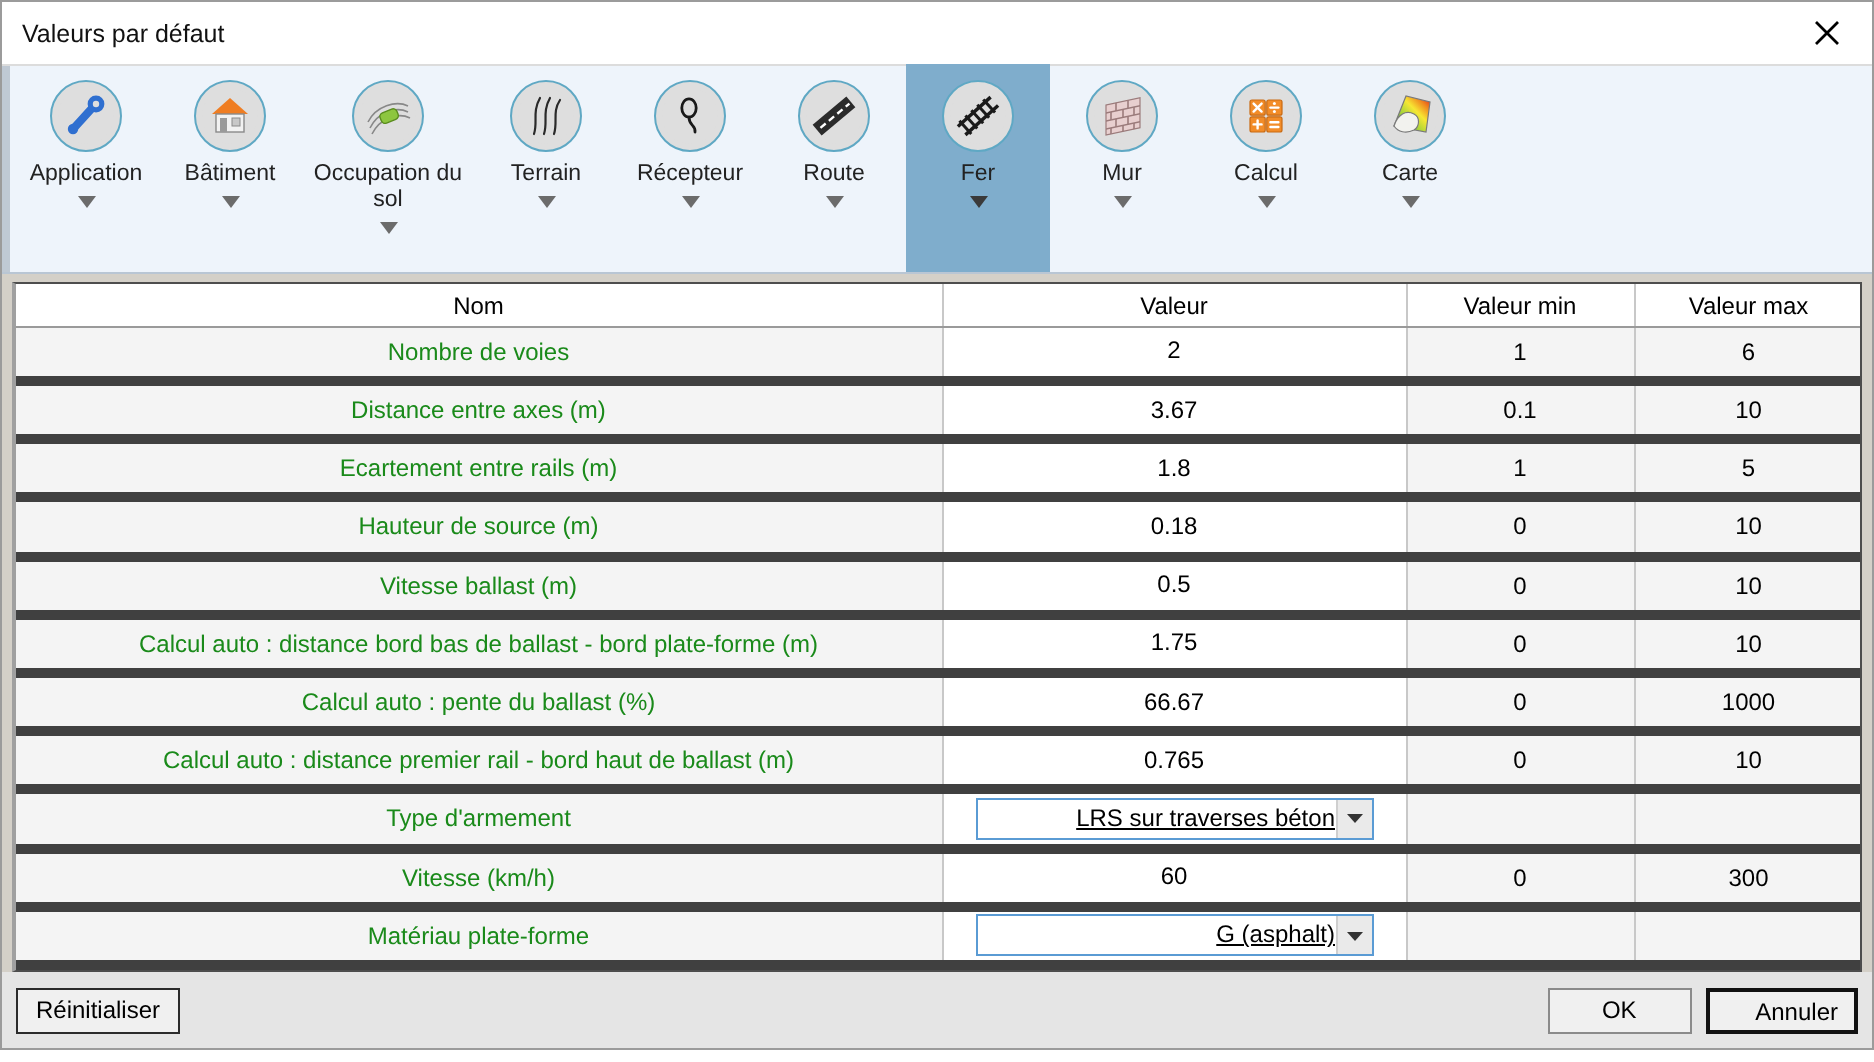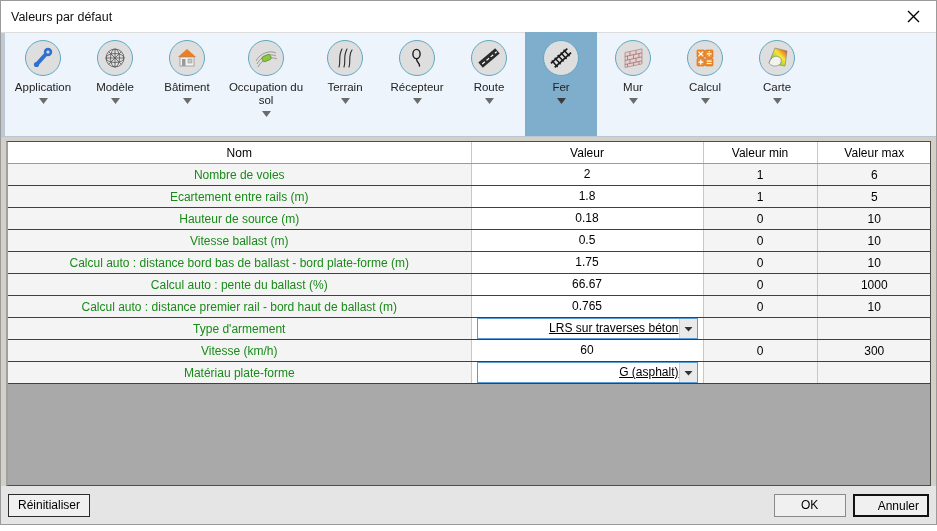--- a/index.html
+++ b/index.html
@@ -124,21 +124,20 @@
     min-height: 0;
   }
   .grid-wrap {
     flex: 1 1 auto;
     border: 1px solid #4d4d4d;
     border-left: 2px solid #a0a0a0;
     background: #0f172a;
     box-sizing: border-box;
     overflow: hidden;
     display: flex;
-    flex-direction: column;
     min-height: 0;
   }
   table.grid {
     border-collapse: collapse;
     width: 100%;
     table-layout: fixed;
     background: #fff;
   }
   table.grid th {
     background: #ffffff;
@@ -148,24 +147,24 @@
     height: 21px;
     border-right: 1px solid #c8c8c8;
     border-bottom: 1px solid #9a9a9a;
     text-align: center;
     padding: 0;
   }
   table.grid th:last-child { border-right: none; }
   table.grid td {
     height: 21px;
     font-size: 12px;
-    padding: 0 5px;
+    padding: 0 16px;
     text-align: center;
     border-right: 1px solid #c8c8c8;
-    border-bottom: 1px solid #404040;
+    border-bottom: 5px solid #404040;
     overflow: hidden;
     white-space: nowrap;
   }
   table.grid td:last-child { border-right: none; }
   td.c-name {
     color: #1a8a1a;
     background: #f4f4f4;
   }
   td.c-value {
     background: #ffffff;
@@ -277,39 +276,20 @@
         </svg>
       </div>
       <div class="ribbon-label">Application</div>
       <div class="ribbon-caret">
         <svg width="9" height="6" viewBox="0 0 9 6">
             <path d="M0 0 L9 0 L4.5 6 Z" fill="#6b6b6b"></path>
           </svg>
       </div>
     </div>
 
-    <div class="ribbon-item">
-      <div class="ribbon-icon">
-        <svg width="30" height="30" viewBox="0 0 30 30">
-          <circle cx="15" cy="15" r="14" fill="#dedede"></circle>
-          <g stroke="#555" stroke-width="0.8" fill="none">
-            <circle cx="15" cy="15" r="9"></circle>
-            <path d="M6 15 L24 15 M15 6 L15 24 M8.6 8.6 L21.4 21.4 M21.4 8.6 L8.6 21.4"></path>
-            <ellipse cx="15" cy="15" rx="9" ry="4.5"></ellipse>
-            <ellipse cx="15" cy="15" rx="4.5" ry="9"></ellipse>
-          </g>
-        </svg>
-      </div>
-      <div class="ribbon-label">Modèle</div>
-      <div class="ribbon-caret">
-        <svg width="9" height="6" viewBox="0 0 9 6">
-            <path d="M0 0 L9 0 L4.5 6 Z" fill="#6b6b6b"></path>
-          </svg>
-      </div>
-    </div>
 
     <div class="ribbon-item">
       <div class="ribbon-icon">
         <svg width="30" height="30" viewBox="0 0 30 30">
           <circle cx="15" cy="15" r="14" fill="#dedede"></circle>
           <path d="M15 6 L24 14 L6 14 Z" fill="#ef7d22"></path>
           <rect x="8" y="14" width="14" height="9" fill="#f2f2f2" stroke="#8a8a8a" stroke-width="0.7"></rect>
           <rect x="10" y="16" width="3.5" height="7" fill="#9a9a9a"></rect>
           <rect x="16" y="16" width="4" height="4" fill="#c8c8c8" stroke="#8a8a8a" stroke-width="0.5"></rect>
         </svg>
@@ -523,20 +503,28 @@
 
           <tr>
             <td class="c-name">Nombre de voies</td>
             <td class="c-value">
               <span class="value-plain">2</span>
             </td>
             <td class="c-minmax">1</td>
             <td class="c-minmax">6</td>
           </tr>
 
+          <tr>
+            <td class="c-name">Distance entre axes (m)</td>
+            <td class="c-value">
+              <span class="value-plain">3.67</span>
+            </td>
+            <td class="c-minmax">0.1</td>
+            <td class="c-minmax">10</td>
+          </tr>
 
           <tr>
             <td class="c-name">Ecartement entre rails (m)</td>
             <td class="c-value">
               <span class="value-plain">1.8</span>
             </td>
             <td class="c-minmax">1</td>
             <td class="c-minmax">5</td>
           </tr>
 

